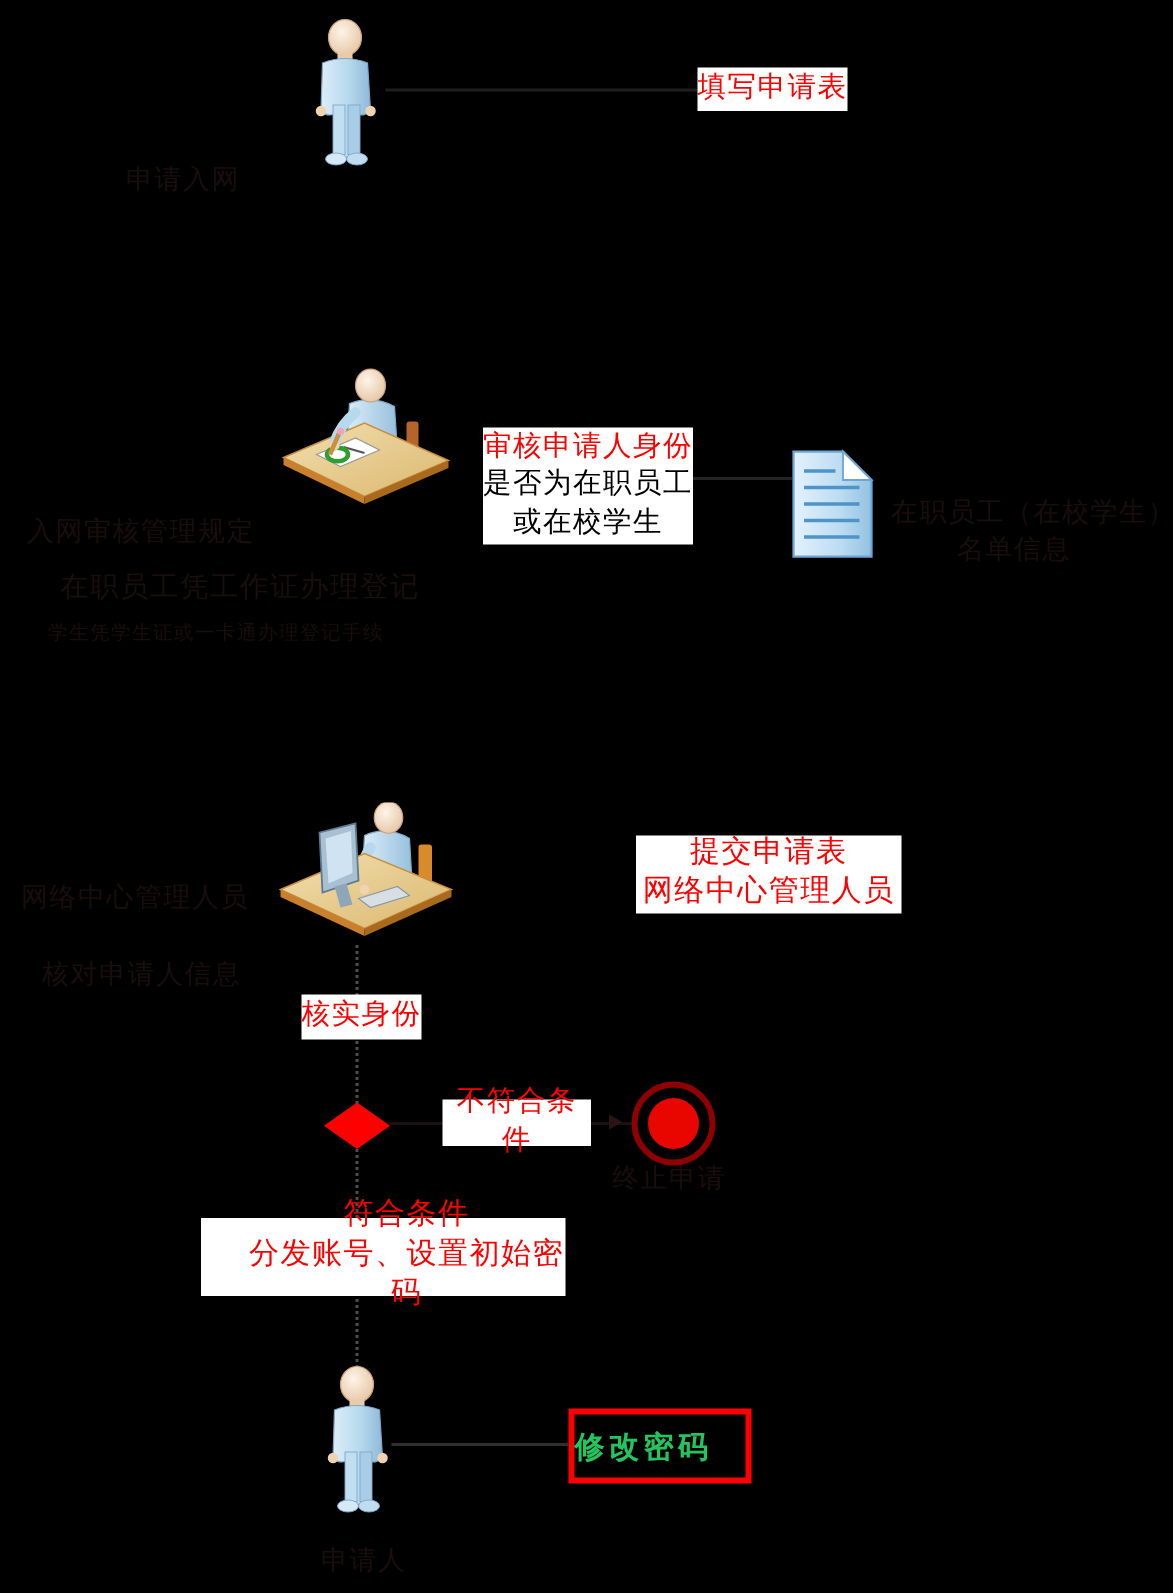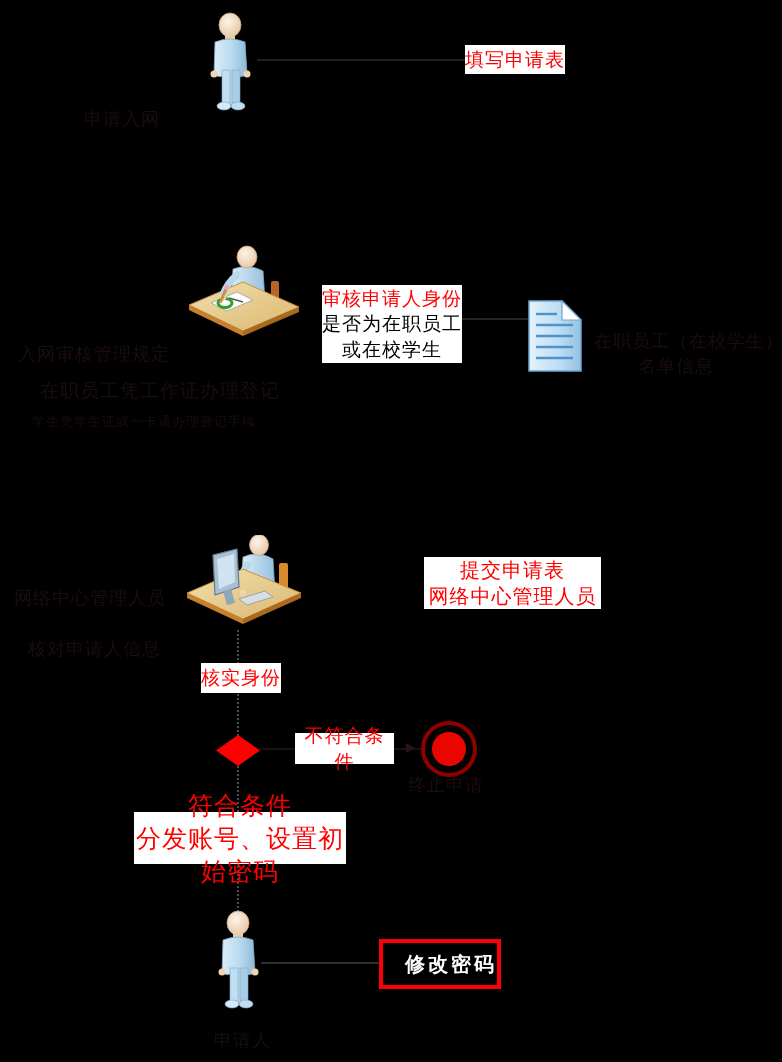--- a/index.html
+++ b/index.html
@@ -1,18 +1,18 @@
 <!DOCTYPE html>
 <html><head>
 <meta charset="utf-8">
 <style>
   html,body{margin:0;padding:0;background:#000;}
   #canvas{
     position:relative;width:782px;height:1062px;background:#000000;
-    font-family:Liberation Sans, sans-serif;overflow:hidden;
+    font-family:Liberation Mono, monospace;overflow:hidden;
   }
   .abs{position:absolute;}
   
   .wbox{
     background:#ffffff;color:#ff0000;text-align:center;
     display:flex;flex-direction:column;justify-content:center;
     line-height:1.32;font-size:19px;letter-spacing:1px;z-index:5;
   }
   .wbox .black{color:#000000;}
   
@@ -27,22 +27,22 @@
   }
   
   .final-outer{
     width:48px;height:48px;border-radius:50%;
     border:4px solid #8f0000;background:#000;z-index:4;
     display:flex;align-items:center;justify-content:center;
   }
   .final-inner{width:34px;height:34px;border-radius:50%;background:#ea0600;}
   
   .redbox{
-    border:4px solid #ff0000;background:#000;color:#ffffff;
-    display:flex;align-items:center;justify-content:flex-end;
+    border:4px solid #ff0000;background:#000;color:#22c55e;
+    display:flex;align-items:center;justify-content:flex-start;
     font-weight:bold;font-size:20px;letter-spacing:3px;z-index:5;
   }
   .arrowhead{
     width:0;height:0;border-top:5px solid transparent;border-bottom:5px solid transparent;
     border-left:9px solid #2a1414;z-index:2;
   }
 </style>
 </head>
 <body>
 
@@ -180,21 +180,21 @@
 
   <div class="abs wbox" style="left:295px;top:733px;width:99px;height:31px;">
     <span>不符合条件</span>
   </div>
 
   <div class="abs final-outer" style="left:421px;top:721px;">
     <div class="final-inner"></div>
   </div>
   <div class="abs faint" style="left:408px;top:773px;color:#1c0c0c;">终止申请</div>
 
-  <div class="abs wbox" style="left:134px;top:812px;width:212px;height:52px;font-size:25px;">
+  <div class="abs wbox" style="left:134px;top:812px;width:212px;height:52px;font-size:20px;padding-left:31px;">
     <span>符合条件</span>
     <span>分发账号、设置初始密码</span>
   </div>
 
   <div class="abs" style="left:210px;top:910px;width:58px;height:102px;z-index:3;">
     <svg width="58" height="102" viewBox="0 0 58 102">
       <ellipse cx="28" cy="13" rx="11" ry="12" fill="url(#headg)" stroke="#caa27c" stroke-width="0.8"></ellipse>
       <rect x="23" y="23" width="10" height="6" fill="#e9cba8"></rect>
       <path d="M13,30 Q28,24 43,30 L45,62 Q40,66 36,64 L34,60 L34,88 Q34,93 28,93 L28,93 Q23,93 23,88 L23,60 L21,64 Q16,66 12,62 Z" fill="url(#bodyg)" stroke="#7ea9c9" stroke-width="0.8"></path>
       <rect x="20" y="58" width="8" height="33" fill="#c2def1" stroke="#7ea9c9" stroke-width="0.6"></rect>

